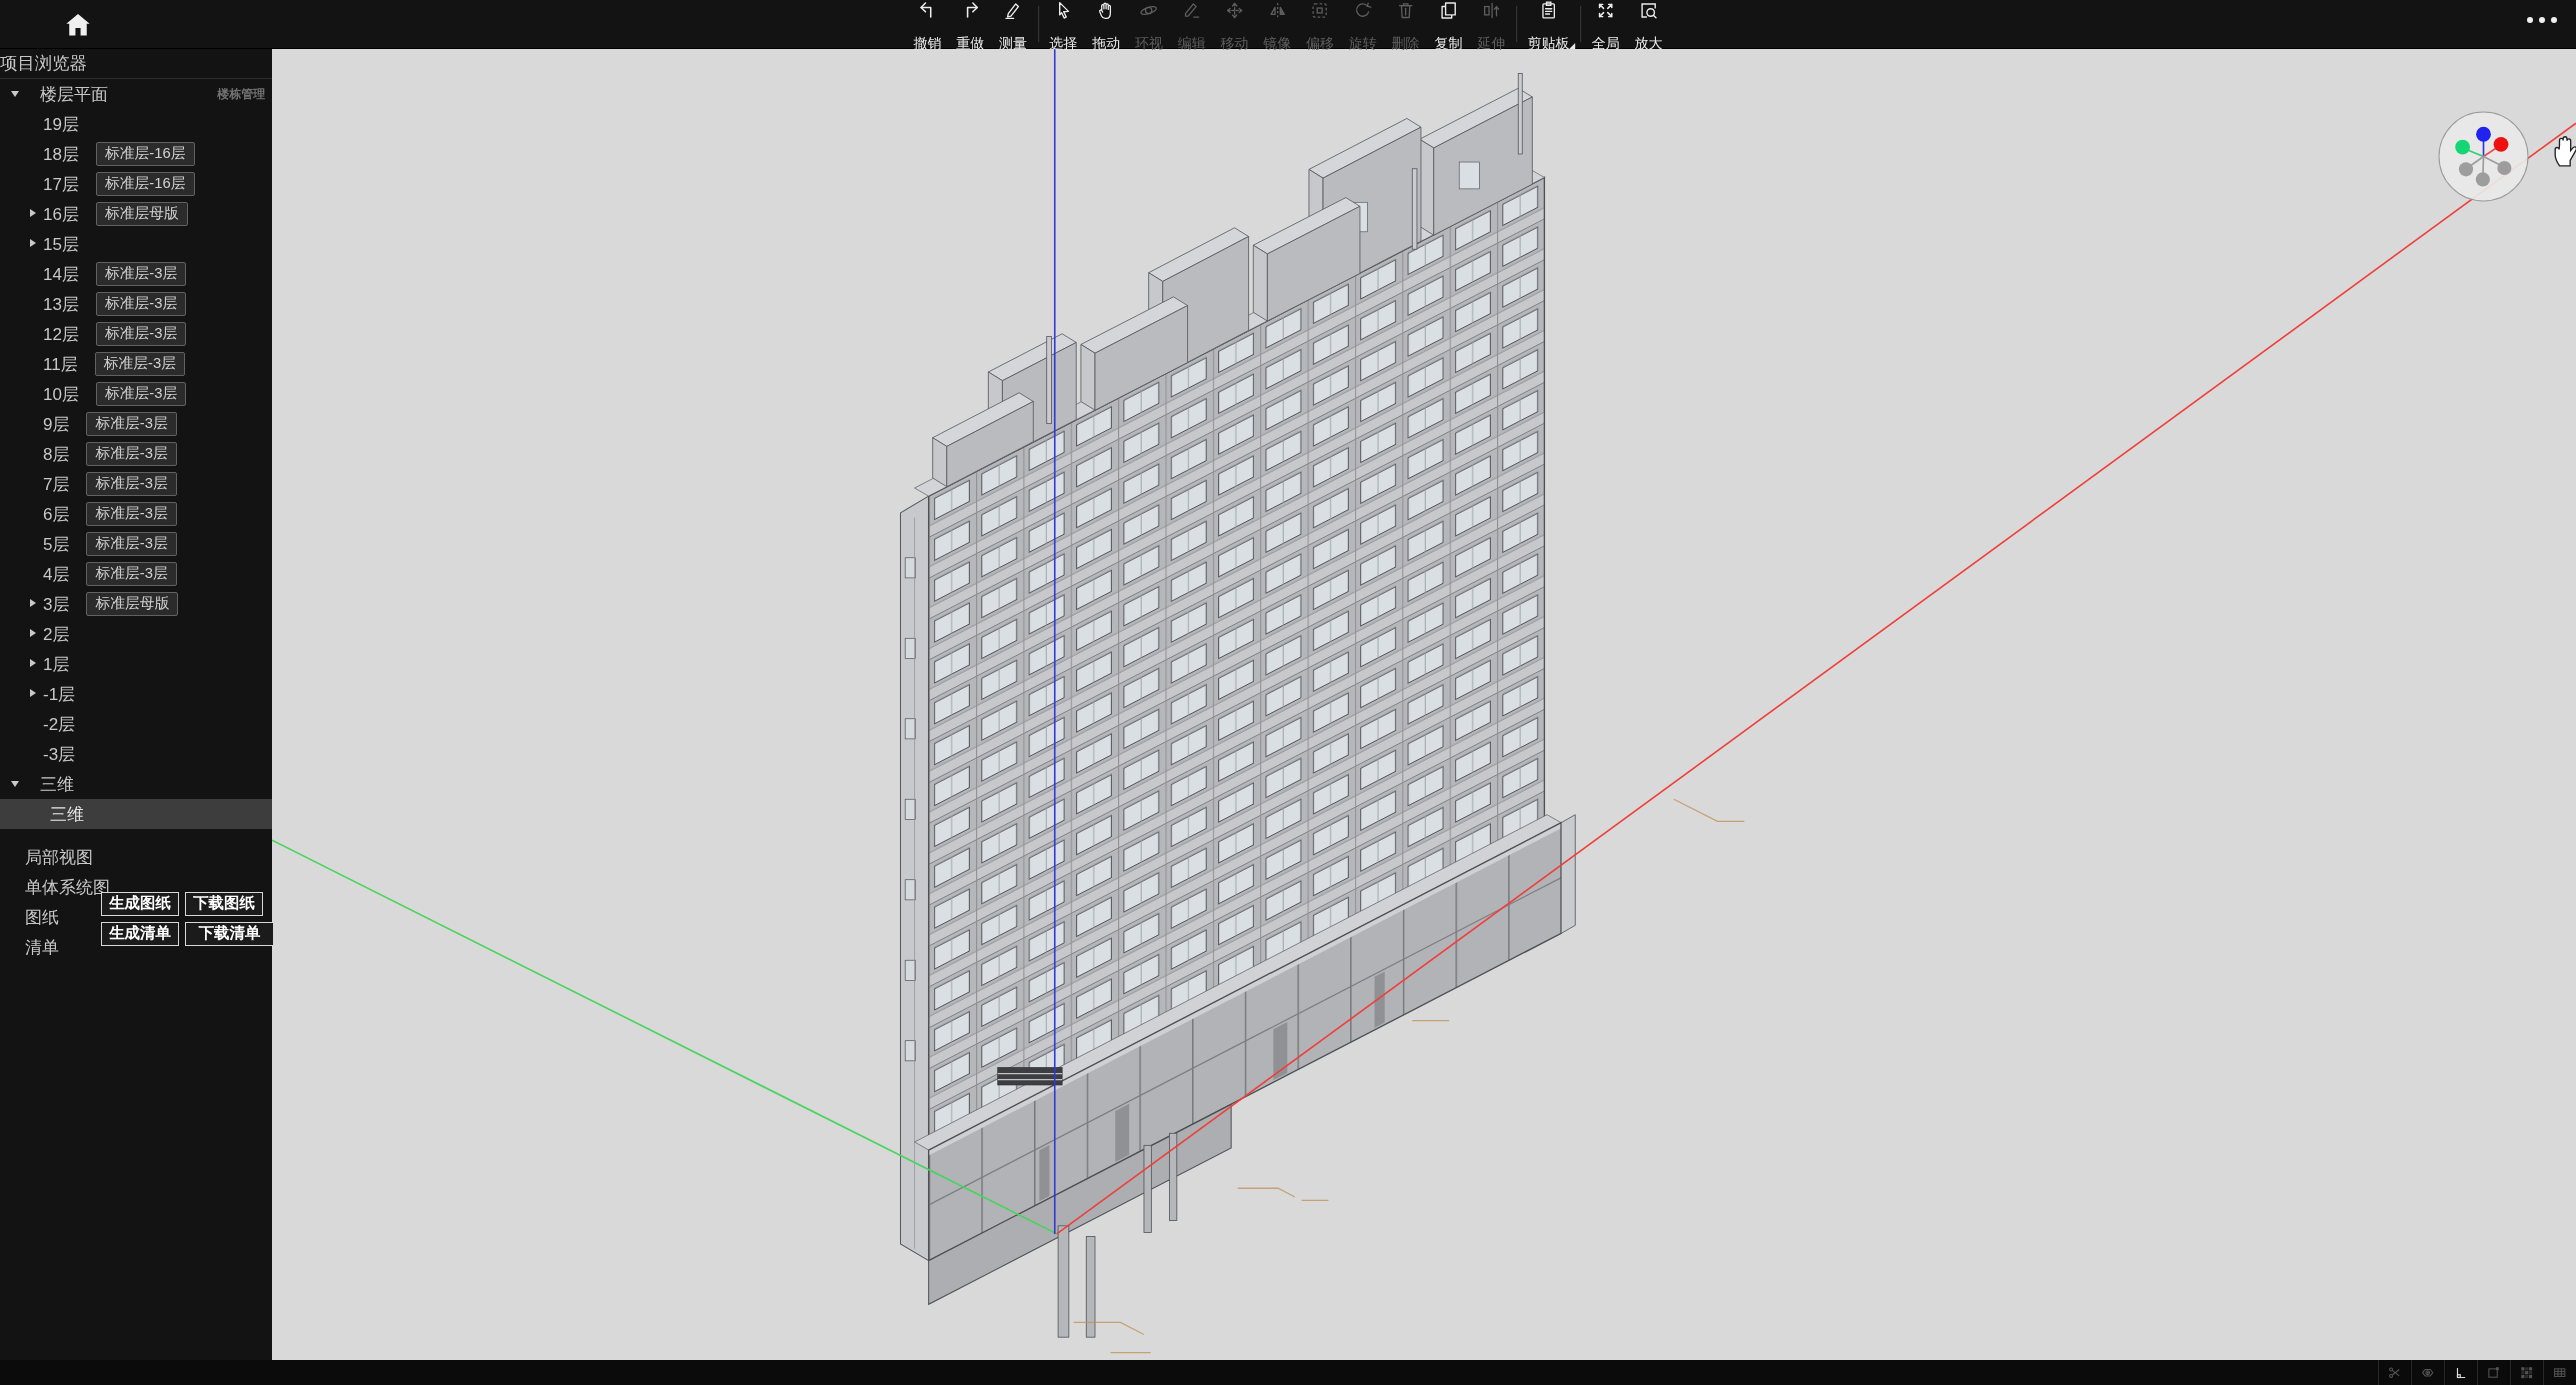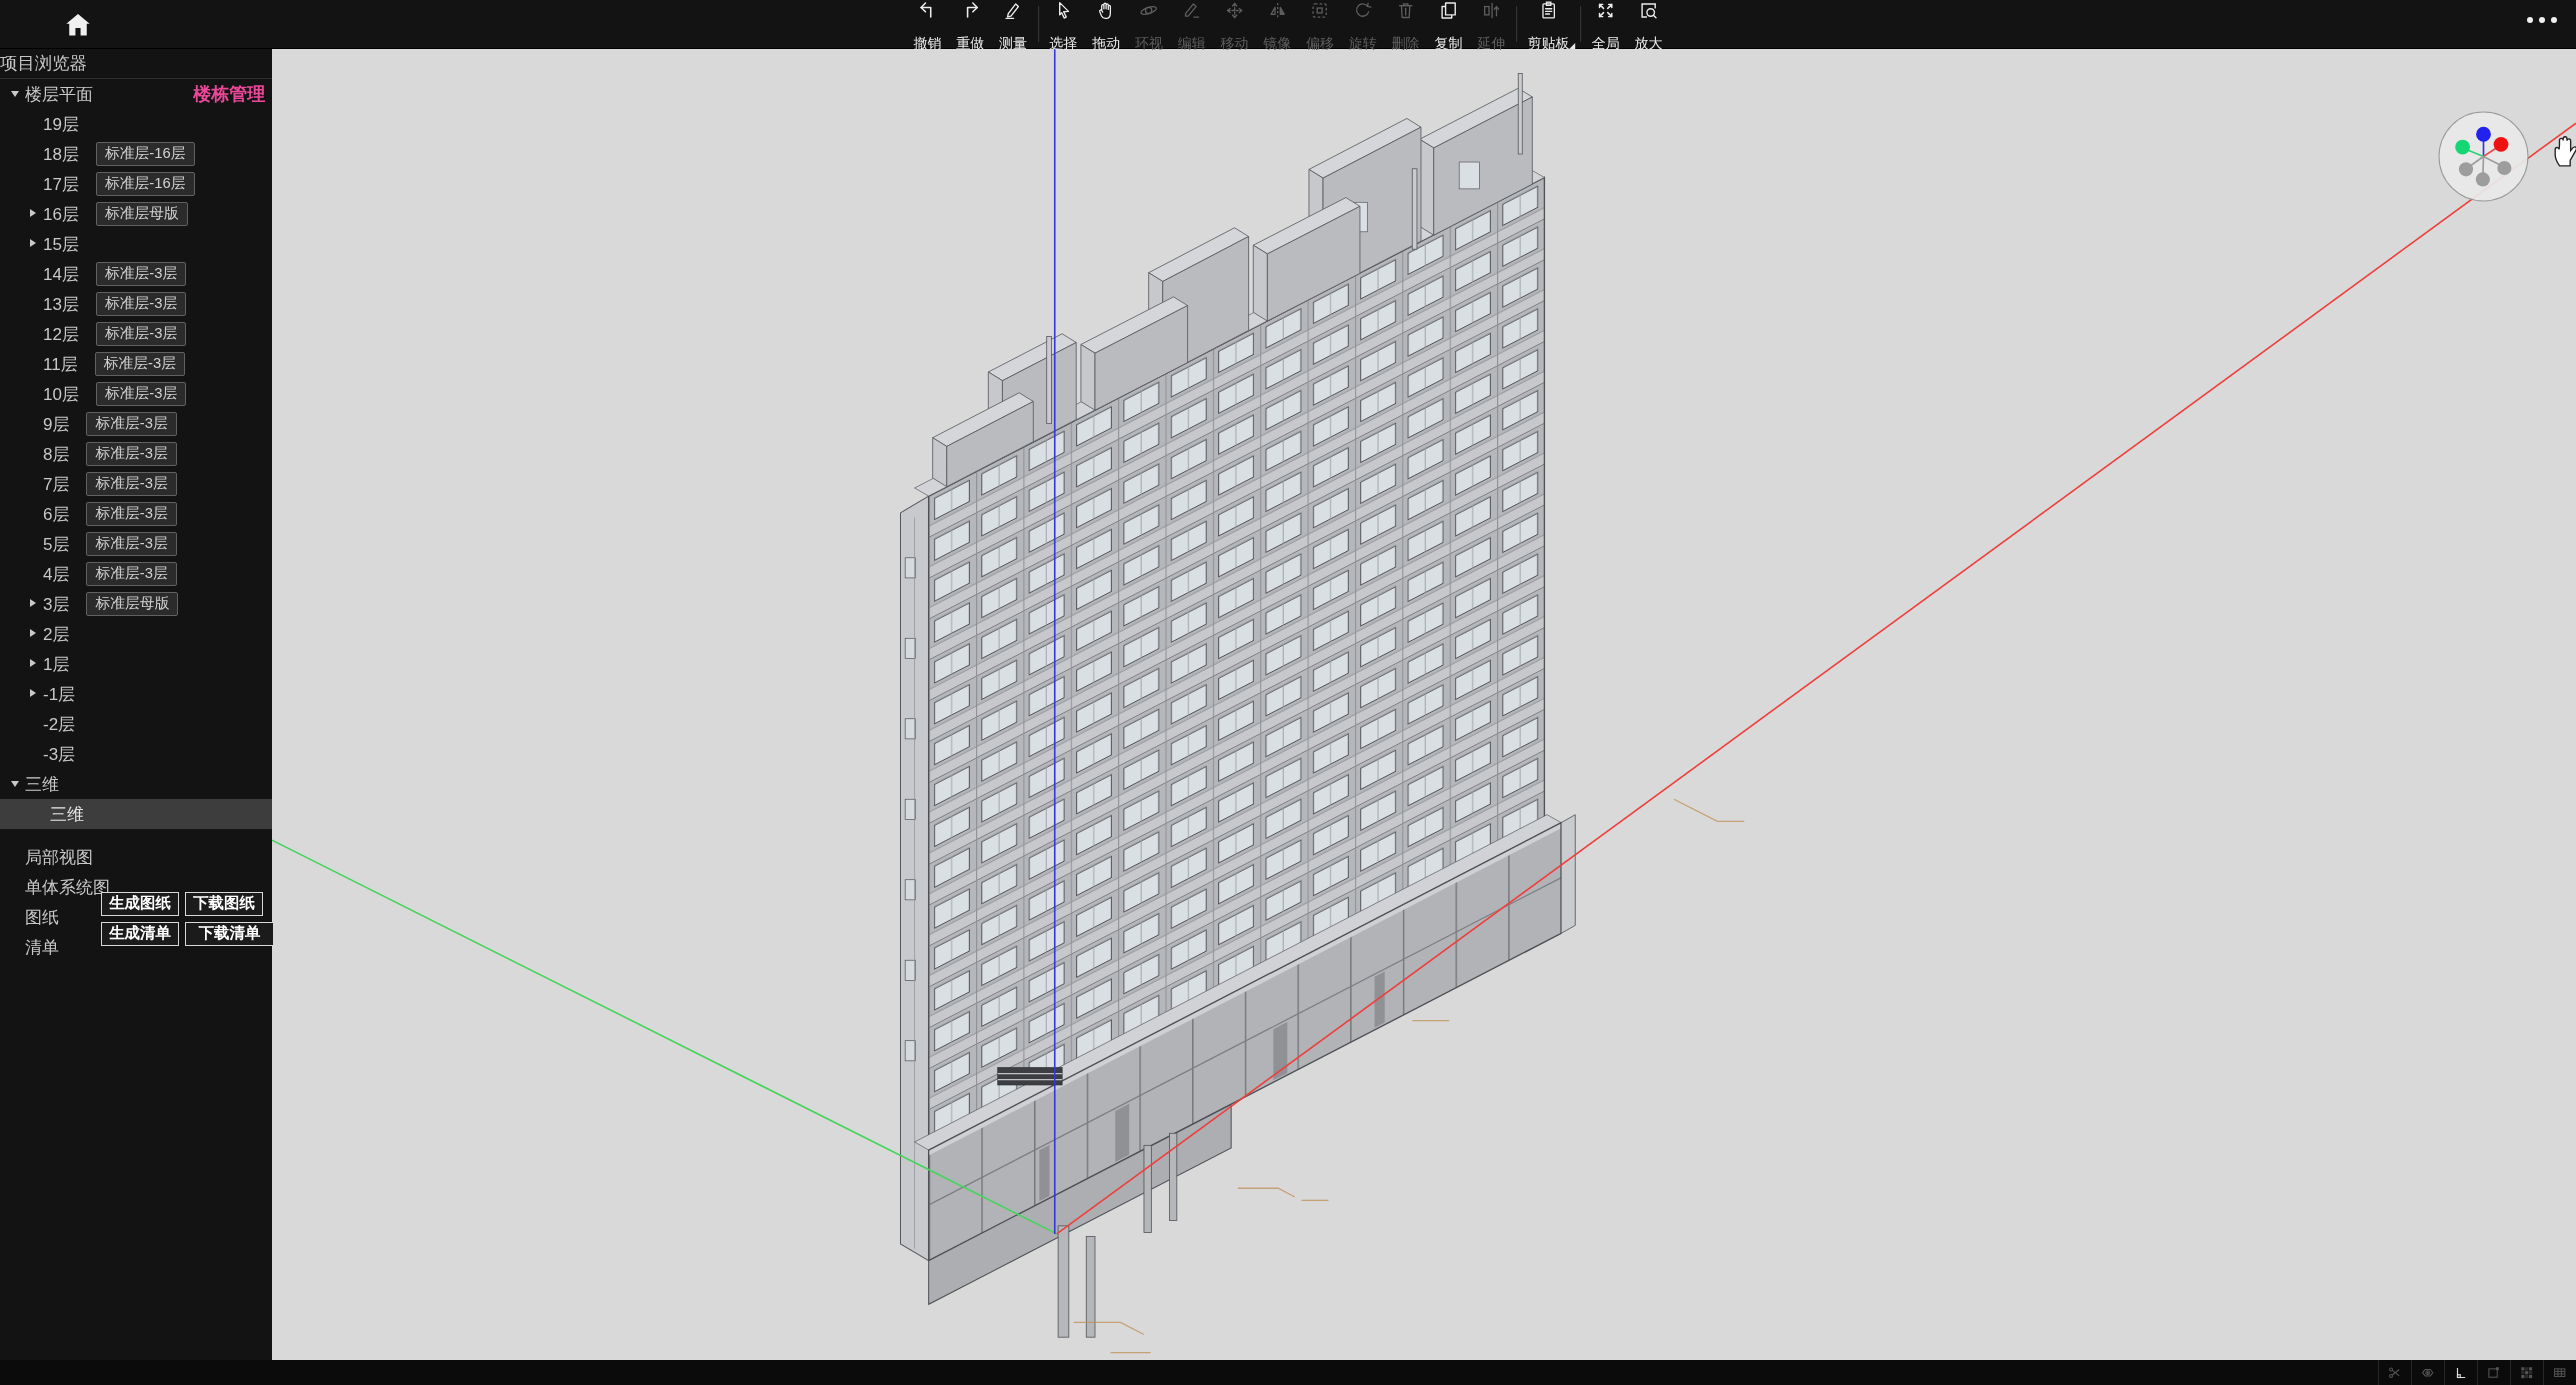--- a/index.html
+++ b/index.html
@@ -19,27 +19,27 @@
   #more-btn i{width:6px;height:6px;border-radius:50%;background:#f0f0f0;display:block;}
   
   #sidebar{position:absolute;left:0;top:48px;width:272px;height:1338px;background:#131313;z-index:20;color:#c9c9c9;}
   #sb-title{height:30px;line-height:30px;padding-left:0;font-size:17.4px;color:#c6c6c6;border-bottom:0.7px solid #2d2d2d;}
   .trow{position:relative;height:30px;display:flex;align-items:center;font-size:17px;color:#c9c9c9;cursor:pointer;}
   .trow.selected{background:#3d3d3d;color:#e4e4e4;}
   .caret-down{position:absolute;left:10.7px;top:50%;margin-top:-3.4px;width:0;height:0;
     border-left:4.7px solid transparent;border-right:4.7px solid transparent;border-top:6.7px solid #c9c9c9;}
   .caret-right{position:absolute;left:30px;top:50%;margin-top:-4.7px;width:0;height:0;
     border-top:4.7px solid transparent;border-bottom:4.7px solid transparent;border-left:6.7px solid #c9c9c9;}
-  .lbl-group{margin-left:25px;}
+  .lbl-group{margin-left:40px;}
   .lbl-floor{margin-left:43px;}
   .lbl-sel{margin-left:50px;}
   .lbl-top{margin-left:25px;margin-top:26px;}
   .badge{margin-left:17px;border:0.7px solid #616161;background:#2b2b2b;color:#d2d2d2;font-size:14.8px;
     padding:0.7px 8px 2px 8px;border-radius:2px;white-space:nowrap;line-height:19px;}
-  .mng-link{position:absolute;right:6.7px;font-size:18px;font-weight:bold;color:#ec4899;cursor:pointer;}
+  .mng-link{position:absolute;right:6.7px;font-size:12px;font-weight:bold;color:#737373;cursor:pointer;}
   .sb-btn{position:absolute;top:2.7px;height:24px;border:0.7px solid #d8d8d8;background:#1b1b1b;color:#ffffff;
     font-size:15.4px;font-weight:bold;border-radius:0;display:flex;align-items:center;justify-content:center;cursor:pointer;}
   
   #viewport{position:absolute;left:272px;top:48px;width:2304px;height:1312px;background:#d9d9d9;overflow:hidden;}
   #gizmo{position:absolute;left:2165px;top:62px;width:93px;height:93px;cursor:pointer;}
   #cursor-hand{position:absolute;left:2279px;top:86px;width:29.5px;height:35px;pointer-events:none;}
   
   #statusbar{position:absolute;left:0;bottom:0;width:2576px;height:25.5px;background:#0b0b0b;z-index:25;}
   #sb-icons{position:absolute;right:0;top:0;height:25.5px;display:flex;}
   .sicon{width:32px;height:25.5px;display:flex;align-items:center;justify-content:center;color:#565656;

